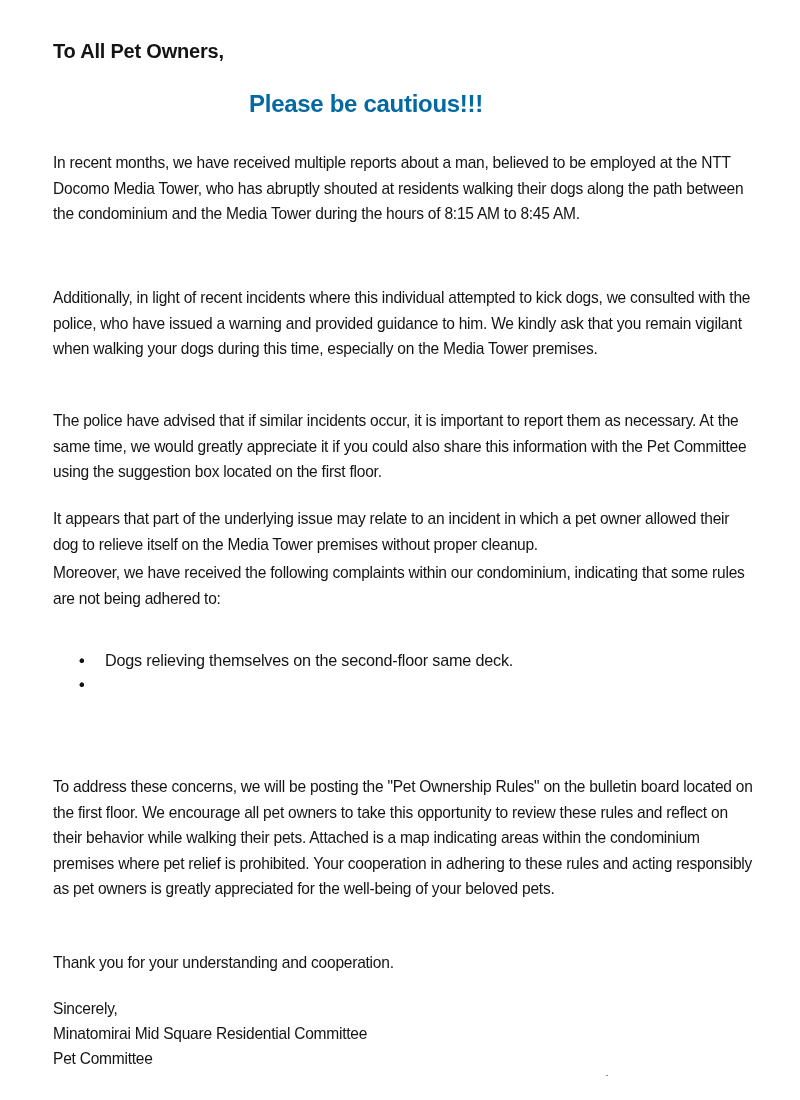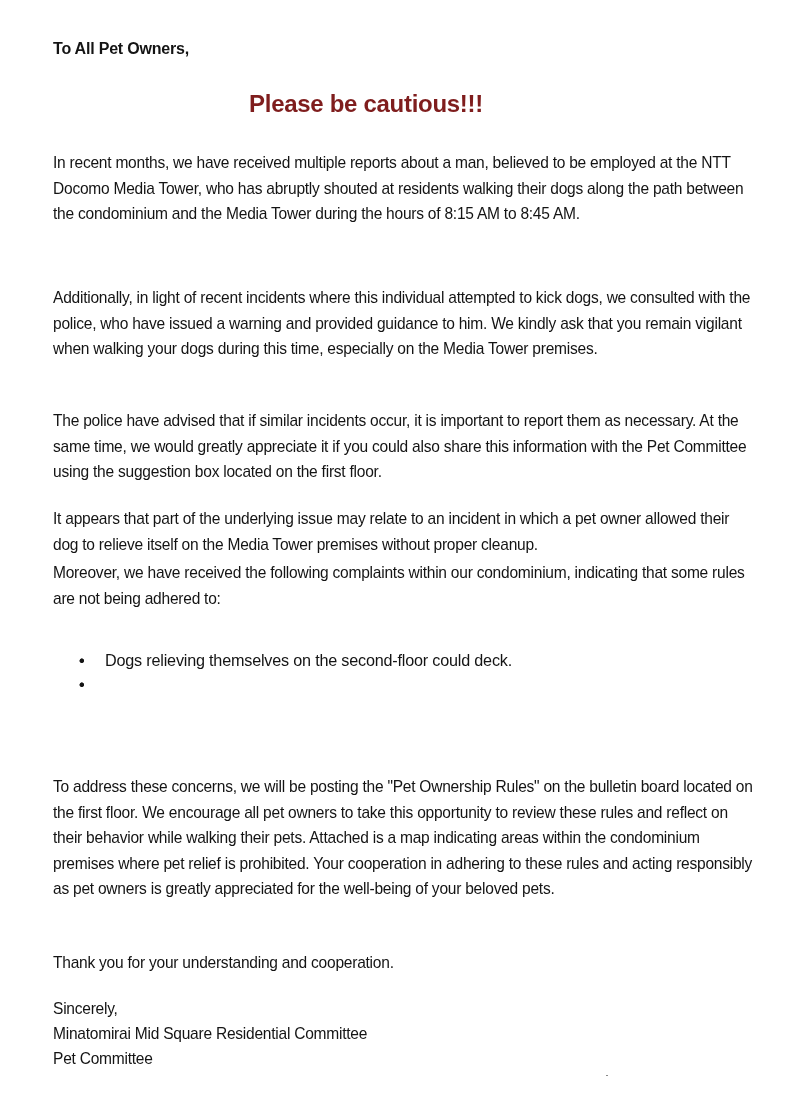--- a/index.html
+++ b/index.html
@@ -19,21 +19,21 @@
       position: absolute;
       left: 53px;
       top: 0;
       width: 730px;
     }
     .salutation {
       position: absolute;
       top: 40px;
       left: 0;
       font-weight: bold;
-      font-size: 16px;
+      font-size: 20px;
       letter-spacing: -0.2px;
       margin: 0;
     }
     .title {
       position: absolute;
       top: 90px;
       left: 0;
       width: 626px;
       text-align: center;
       font-weight: bold;
@@ -99,35 +99,35 @@
       background: #888;
       left: 606px;
       top: 1075px;
     }
   </style>
 </head>
 <body>
 
 <div class="page">
   <p class="salutation">To All Pet Owners,</p>
-  <h1 class="title" style="color: #7f1d1d;">Please be cautious!!!</h1>
+  <h1 class="title" style="color: #0369a1;">Please be cautious!!!</h1>
 
   <p class="para p1">In recent months, we have received multiple reports about a man, believed to be employed at the NTT Docomo Media Tower, who has abruptly shouted at residents walking their dogs along the path between the condominium and the Media Tower during the hours of 8:15 AM to 8:45 AM.</p>
   <p class="para p2">Additionally, in light of recent incidents where this individual attempted to kick dogs, we consulted with the police, who have issued a warning and provided guidance to him. We kindly ask that you remain vigilant when walking your dogs during this time, especially on the Media Tower premises.</p>
   <p class="para p3">The police have advised that if similar incidents occur, it is important to report them as necessary. At the same time, we would greatly appreciate it if you could also share this information with the Pet Committee using the suggestion box located on the first floor.</p>
   <p class="para p4">It appears that part of the underlying issue may relate to an incident in which a pet owner allowed their dog to relieve itself on the Media Tower premises without proper cleanup.</p>
   <p class="para p5">Moreover, we have received the following complaints within our condominium, indicating that some rules are not being adhered to:</p>
 
   <ul class="bullets">
     <li>
       <span class="bullet-dot">•</span>
     </li>
     <li>
       <span class="bullet-dot">•</span>
-      <span>Dogs relieving themselves on the second-floor could deck.</span>
+      <span>Dogs relieving themselves on the second-floor same deck.</span>
     </li>
     <li>
       <span class="bullet-dot">•</span>
     </li>
     <li>
       <span class="bullet-dot">•</span>
     </li>
   </ul>
 
   <p class="para p6">To address these concerns, we will be posting the "Pet Ownership Rules" on the bulletin board located on the first floor. We encourage all pet owners to take this opportunity to review these rules and reflect on their behavior while walking their pets. Attached is a map indicating areas within the condominium premises where pet relief is prohibited. Your cooperation in adhering to these rules and acting responsibly as pet owners is greatly appreciated for the well-being of your beloved pets.</p>

